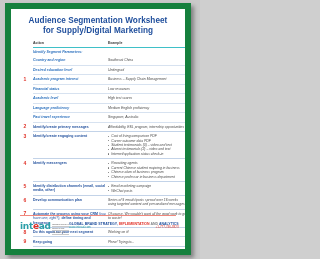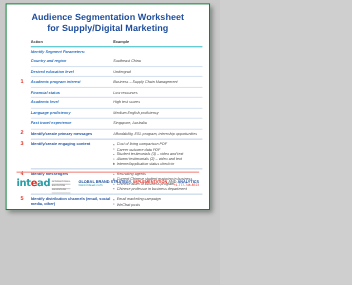--- a/index.html
+++ b/index.html
@@ -7,23 +7,23 @@
     width:200px;height:259px;overflow:hidden;
     font-family:"Liberation Sans","DejaVu Sans",sans-serif;
     -webkit-font-smoothing:antialiased;
   }
   .canvas{
     position:relative;width:200px;height:259px;
     background:#c9c9c9;
   }
   
   .page{
-    position:absolute;left:5px;top:3px;width:186px;height:188px;
+    position:absolute;left:5px;top:3px;width:186px;height:252px;
     background:#ffffff;
-    border:1px solid #15803d;
+    border:6px solid #15803d;
     box-shadow:3px 3px 4px rgba(0,0,0,.35);
     box-sizing:border-box;
     overflow:hidden;
   }
   
   .title-block{
     text-align:center;
     padding:7px 10px 3px 10px;
   }
   .title-line{

